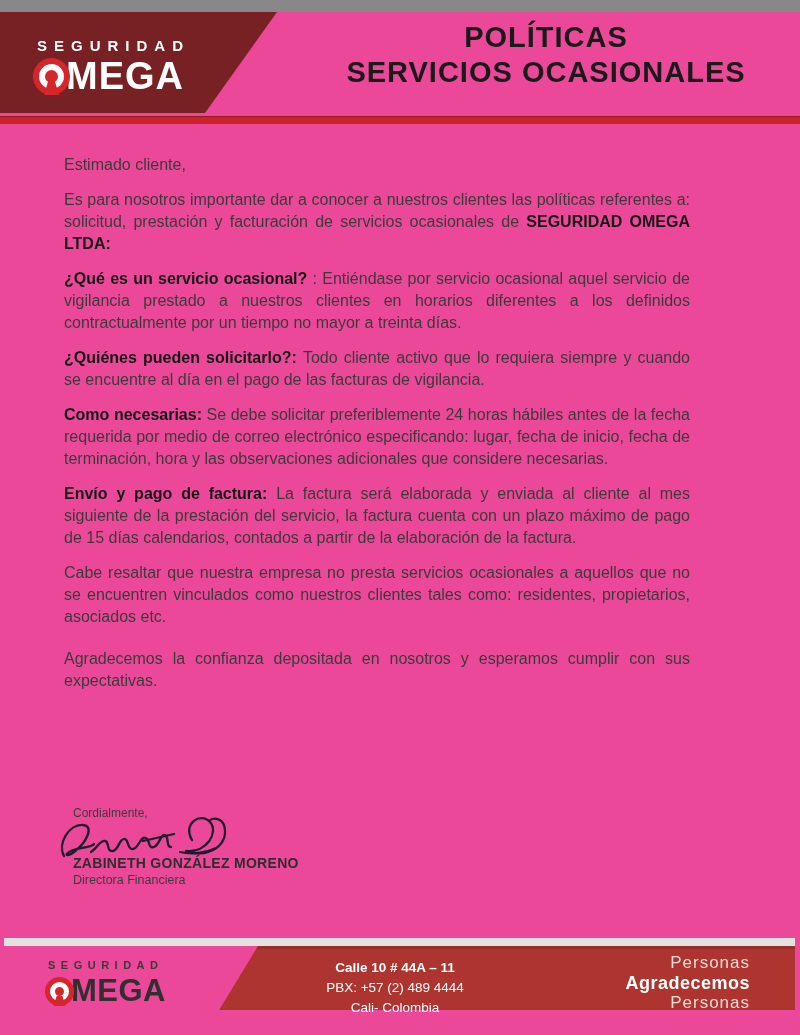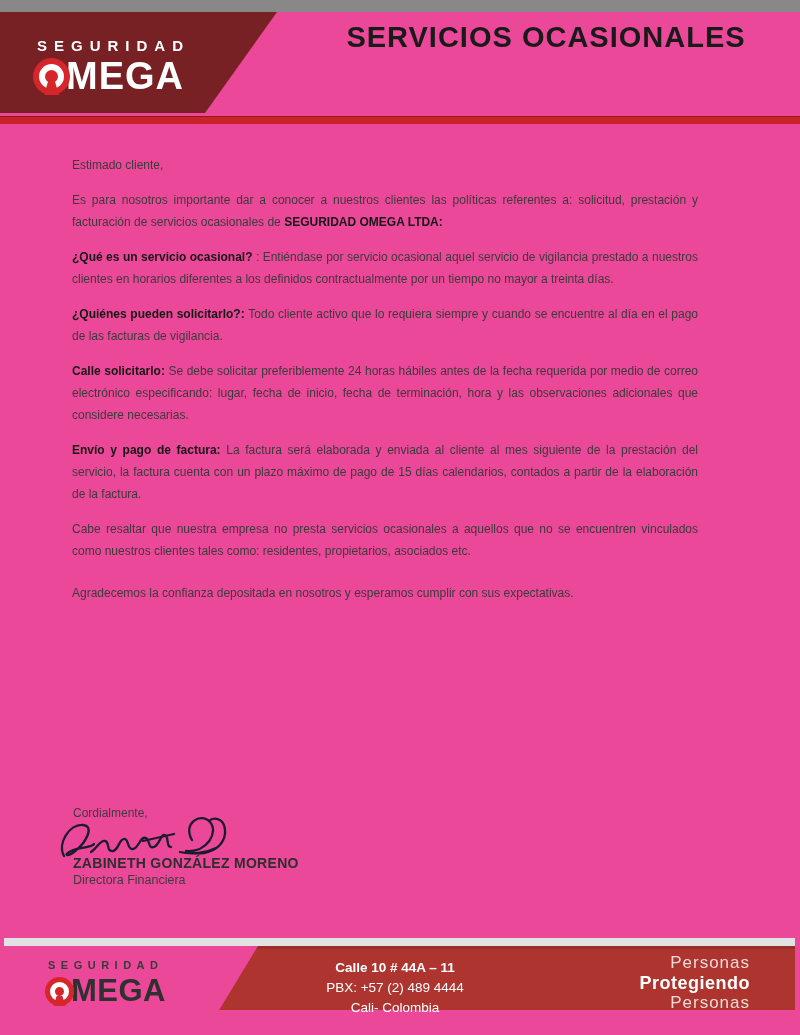--- a/index.html
+++ b/index.html
@@ -44,22 +44,22 @@
     position:absolute;left:0;top:104px;width:800px;height:8px;
     background:#cb2128;border-top:1px solid #8e1b1f;box-sizing:border-box;
   }
   .doc-title{
     position:absolute;left:292px;top:8px;width:508px;
     text-align:center;color:#1a1a1a;font-weight:bold;
     font-size:29px;line-height:35px;letter-spacing:1px;
   }
   
   .body-text{
-    position:absolute;left:72px;top:142px;width:626px;
-    font-size:12px;line-height:22px;color:#3b3b3b;
+    position:absolute;left:64px;top:142px;width:626px;
+    font-size:16px;line-height:22px;color:#3b3b3b;
     text-align:justify;
   }
   .body-text p{margin:0 0 13px 0;}
   .body-text p.gap-large{margin-top:20px;}
   .body-text b{color:#161616;}
   
   .sig-closing{
     position:absolute;left:73px;top:794px;font-size:12px;color:#3c3c3c;
   }
   .sig-svg{position:absolute;left:58px;top:799px;}
@@ -110,31 +110,32 @@
     <div class="logo-row">
       <span class="omega-icon omega-lg">
         <span class="ring"></span>
         <span class="notch"></span>
       </span>
       <span class="logo-bottom">MEGA</span>
     </div>
   </div>
 
   <div class="doc-title">
+    <div>POLÍTICAS</div>
     <div>SERVICIOS OCASIONALES</div>
   </div>
 
   <div class="red-divider"></div>
 
   <div class="body-text">
       <p><span>Estimado cliente,</span></p>
       <p><span>Es para nosotros importante dar a conocer a nuestros clientes las políticas referentes a: solicitud, prestación y facturación de servicios ocasionales de </span><b>SEGURIDAD OMEGA LTDA:</b></p>
       <p><b>¿Qué es un servicio ocasional? </b><span>: Entiéndase por servicio ocasional aquel servicio de vigilancia prestado a nuestros clientes en horarios diferentes a los definidos contractualmente por un tiempo no mayor a treinta días.</span></p>
       <p><b>¿Quiénes pueden solicitarlo?: </b><span>Todo cliente activo que lo requiera siempre y cuando se encuentre al día en el pago de las facturas de vigilancia.</span></p>
-      <p><b>Calle solicitarlo: </b><span>Se debe solicitar preferiblemente 24 horas hábiles antes de la fecha requerida por medio de correo electrónico especificando: lugar, fecha de inicio, fecha de terminación, hora y las observaciones adicionales que considere necesarias.</span></p>
+      <p><b>Como necesarias: </b><span>Se debe solicitar preferiblemente 24 horas hábiles antes de la fecha requerida por medio de correo electrónico especificando: lugar, fecha de inicio, fecha de terminación, hora y las observaciones adicionales que considere necesarias.</span></p>
       <p><b>Envío y pago de factura: </b><span>La factura será elaborada y enviada al cliente al mes siguiente de la prestación del servicio, la factura cuenta con un plazo máximo de pago de 15 días calendarios, contados a partir de la elaboración de la factura.</span></p>
       <p><span>Cabe resaltar que nuestra empresa no presta servicios ocasionales a aquellos que no se encuentren vinculados como nuestros clientes tales como: residentes, propietarios, asociados etc.</span></p>
       <p class="gap-large"><span>Agradecemos la confianza depositada en nosotros y esperamos cumplir con sus expectativas.</span></p>
     </div>
 
   <div class="sig-closing">Cordialmente,</div>
   <svg class="sig-svg" width="190" height="62" viewBox="0 0 190 62">
     <g fill="none" stroke="#1b1b30" stroke-width="2.3" stroke-linecap="round" stroke-linejoin="round">
       <path d="M6 45 C-1 33, 11 13, 25 14 C37 15, 28 32, 16 41 C9 46, 5 44, 13 40 C22 36, 33 37, 36 33"></path>
       <path d="M33 41 C39 37, 42 29, 47 30 C52 31, 48 41, 55 40 C61 39, 61 27, 67 28 C71 29, 69 39, 75 38 C81 37, 82 25, 88 27 C92 29, 90 38, 96 36 C102 34, 103 20, 108 25 C111 28, 108 36, 113 36"></path>
@@ -149,21 +150,21 @@
   <div class="footer-gray-strip"></div>
 
   <div class="footer-band">
     <div class="footer-address">
       <div class="addr1">Calle 10 # 44A – 11</div>
       <div class="addr2">PBX: +57 (2) 489 4444</div>
       <div class="addr3">Cali- Colombia</div>
     </div>
     <div class="footer-slogan">
       <div class="sl-light">Personas</div>
-      <div class="sl-bold">Protegiendo</div>
+      <div class="sl-bold">Agradecemos</div>
       <div class="sl-light">Personas</div>
     </div>
   </div>
 
   <div class="logo footer-logo">
     <div class="logo-top">SEGURIDAD</div>
     <div class="logo-row">
       <span class="omega-icon omega-sm">
         <span class="ring"></span>
         <span class="notch"></span>

